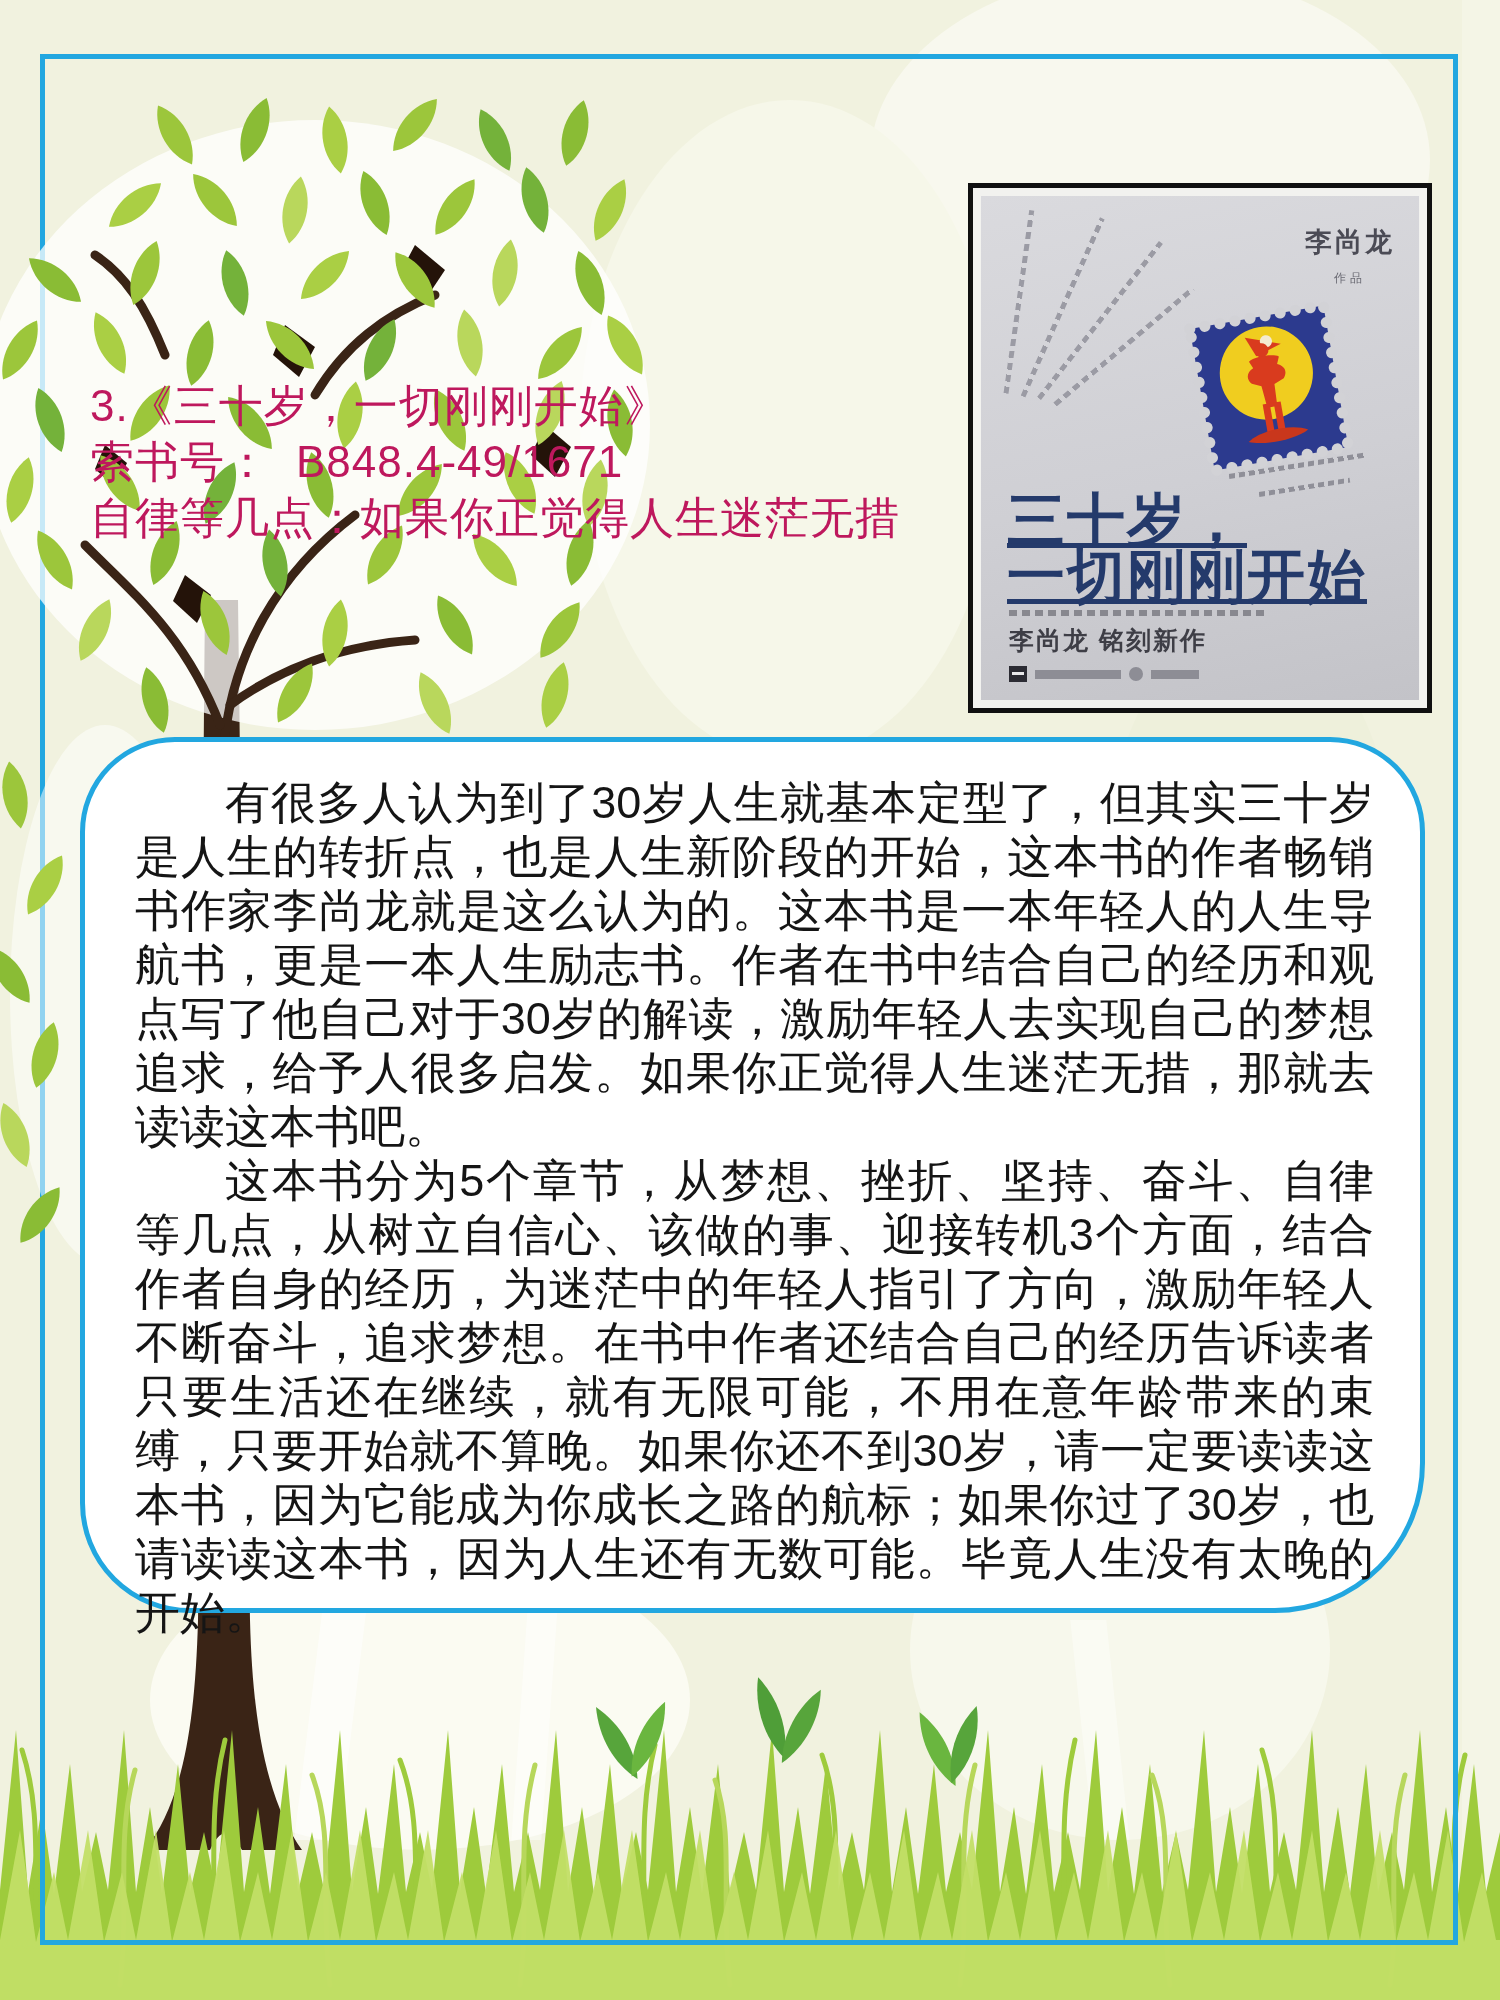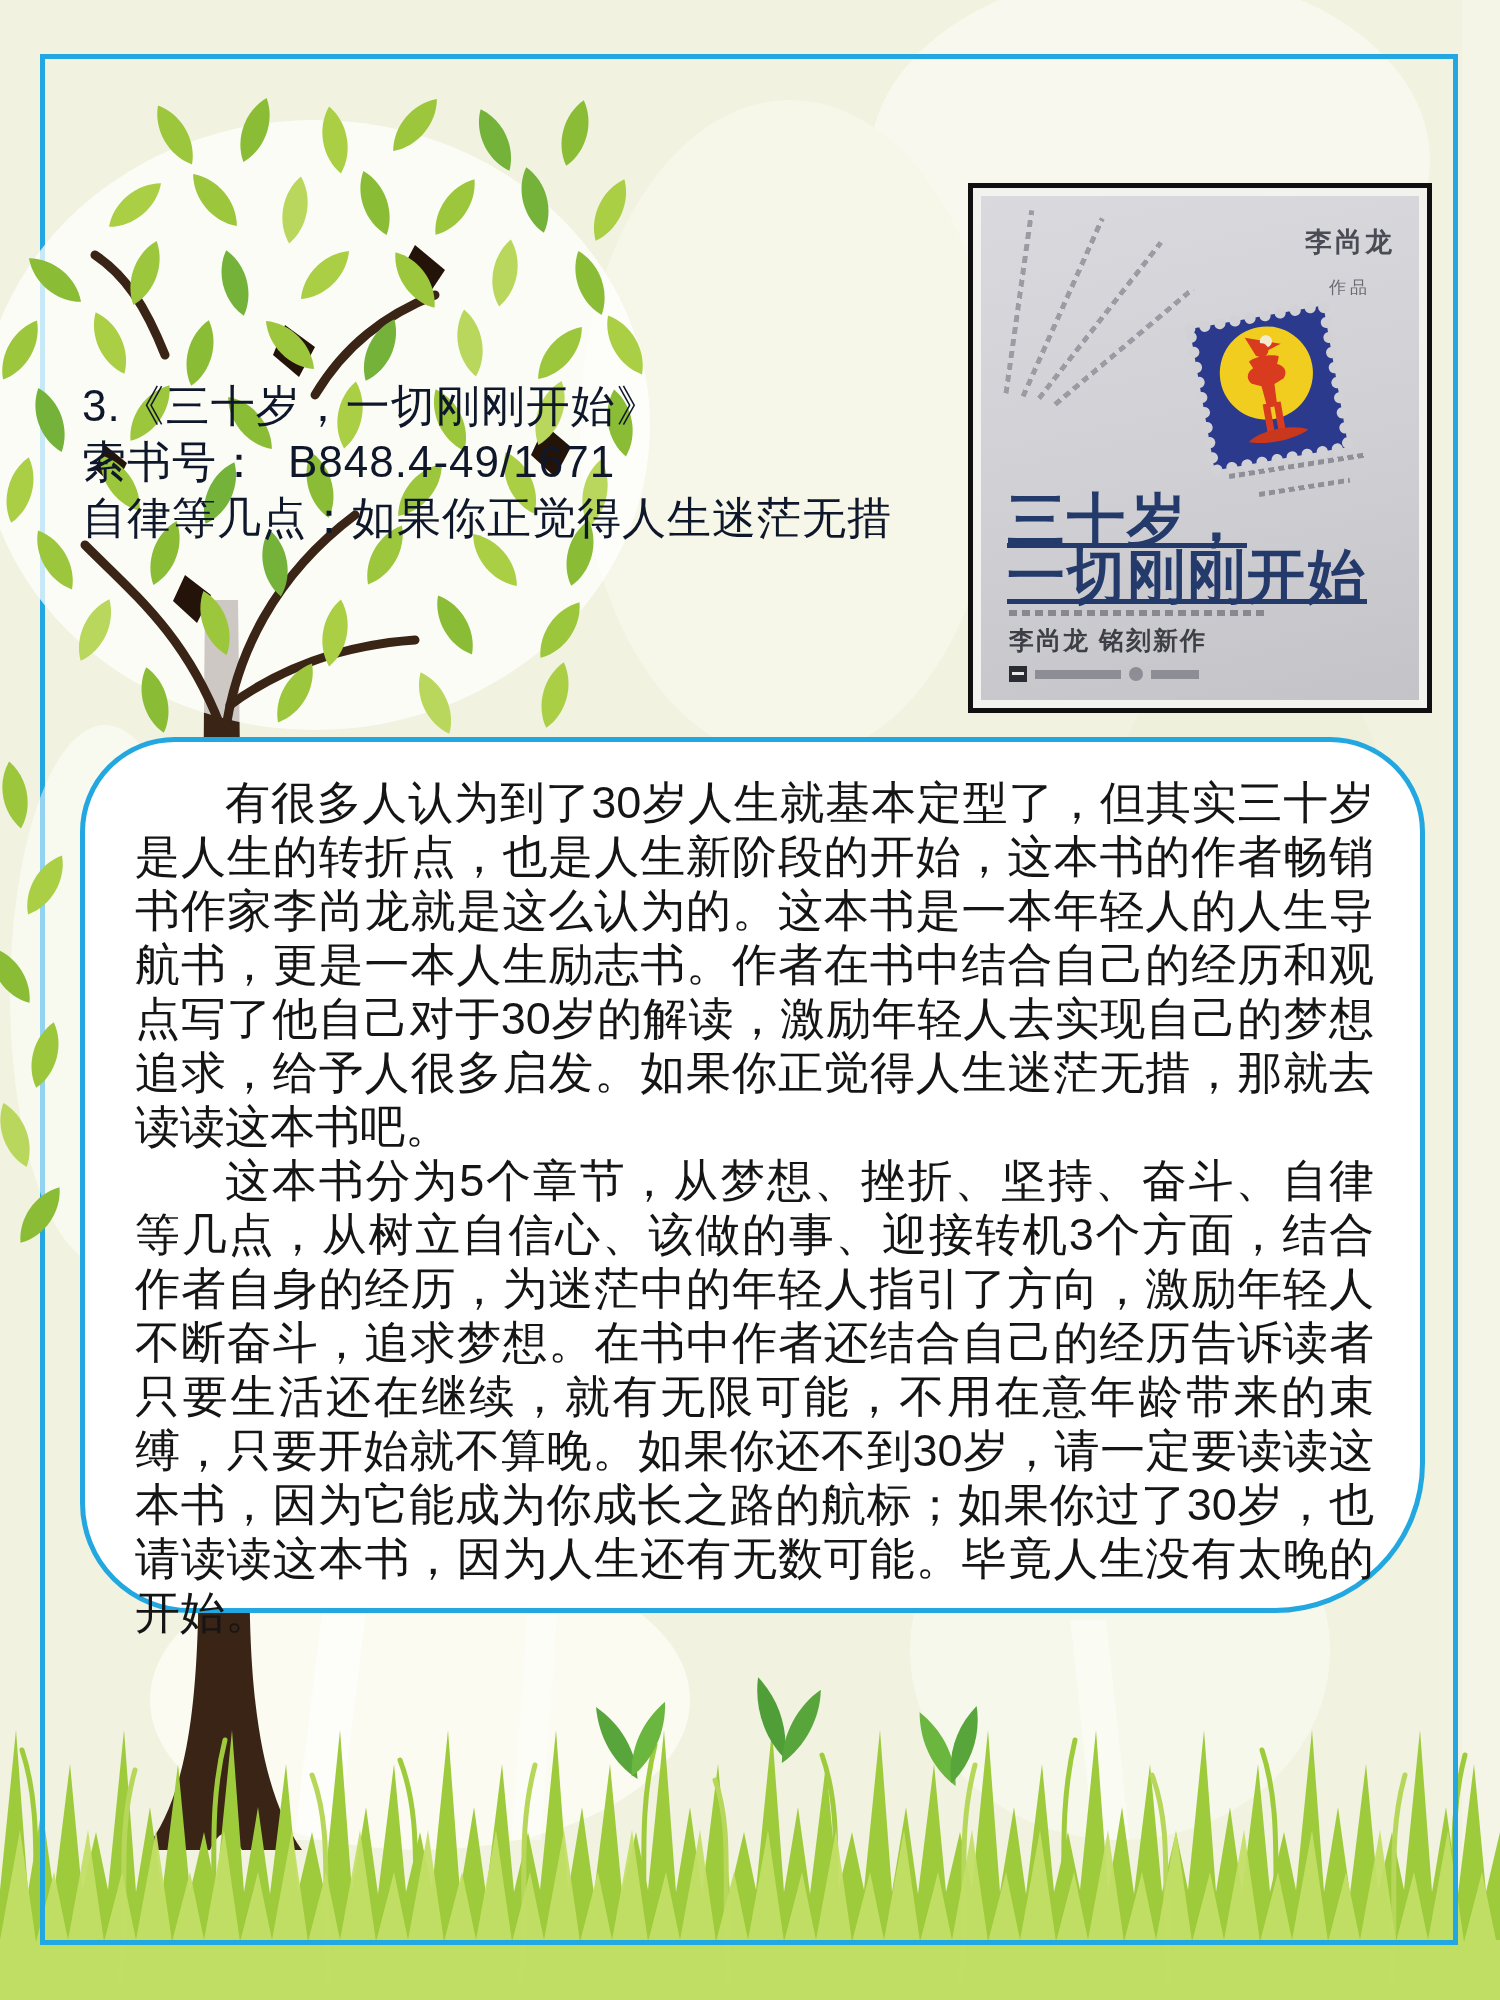--- a/index.html
+++ b/index.html
@@ -10,36 +10,36 @@
     color:#111;
   }
   .layer{position:absolute;left:0;top:0;}
   
   .frame{
     position:absolute;left:40px;top:54px;width:1418px;height:1891px;
     border:5px solid #22a7e0;box-sizing:border-box;z-index:4;pointer-events:none;
   }
   
   .title-block{
-    position:absolute;left:82px;top:378px;z-index:6;
-    font-size:44px;line-height:56px;color:#0f172a;letter-spacing:1px;white-space:nowrap;
+    position:absolute;left:90px;top:378px;z-index:6;
+    font-size:44px;line-height:56px;color:#be185d;letter-spacing:1px;white-space:nowrap;
   }
   .title-block .val{margin-left:26px;}
   
   .book-cover{
     position:absolute;left:968px;top:183px;width:464px;height:530px;z-index:6;
     background:#f2f2ef;border:5px solid #101010;box-sizing:border-box;padding:8px;
   }
   .photo{
     position:relative;width:100%;height:100%;overflow:hidden;
     background:linear-gradient(168deg,#dadade 0%,#cfcfd4 55%,#c3c3c8 100%);
   }
   .cover-author{position:absolute;top:28px;right:24px;text-align:center;color:#4b4b55;}
   .cover-author .a1{font-size:27px;font-weight:bold;letter-spacing:3px;}
-  .cover-author .a2{font-size:17px;letter-spacing:4px;color:#6a6a73;margin-top:16px;}
+  .cover-author .a2{font-size:12px;letter-spacing:4px;color:#6a6a73;margin-top:10px;}
   .ribbon{
     position:absolute;height:5px;transform-origin:0 50%;
     background:repeating-linear-gradient(90deg,#9b9ba4 0 7px,rgba(0,0,0,0) 7px 12px);
   }
   .stamp{position:absolute;left:212px;top:112px;width:152px;height:160px;transform:rotate(-10deg);}
   .cap-bar{
     position:absolute;height:5px;transform-origin:0 50%;
     background:repeating-linear-gradient(90deg,#8f8f98 0 6px,rgba(0,0,0,0) 6px 10px);
   }
   .cover-title{position:absolute;left:26px;top:296px;color:#243a6b;font-weight:bold;font-size:58px;line-height:56px;letter-spacing:2px;white-space:nowrap;text-decoration:underline;}

